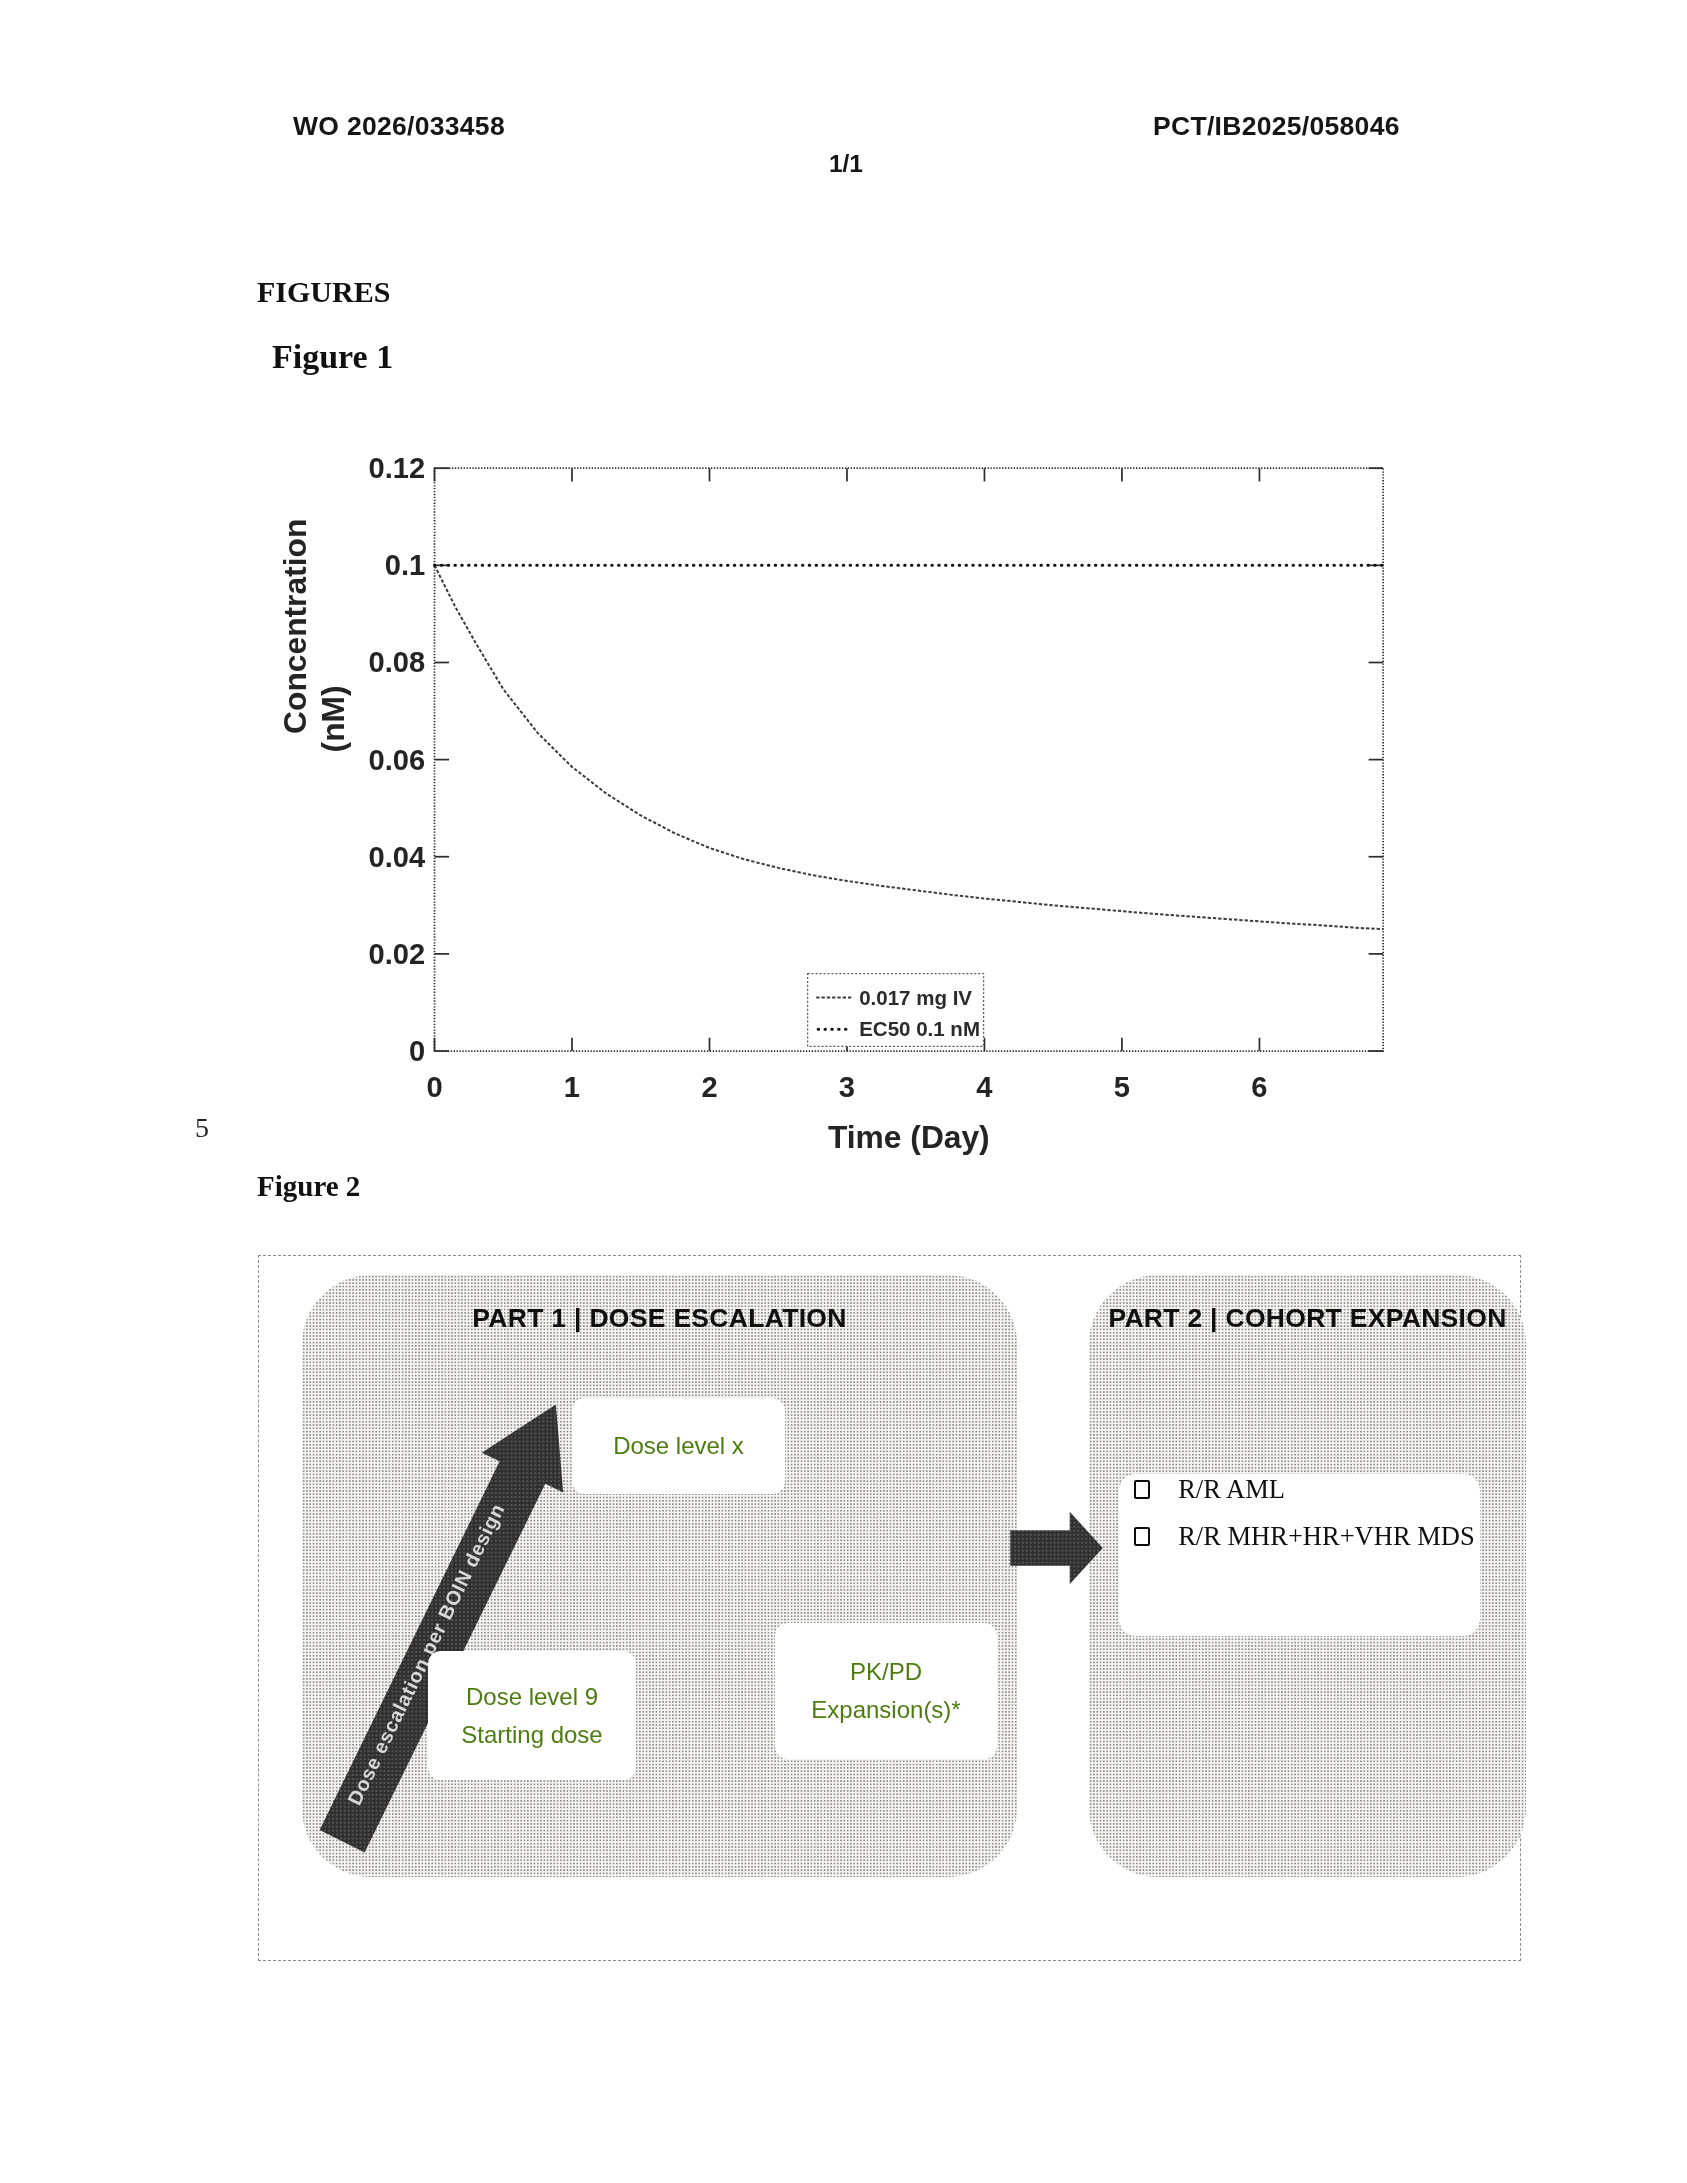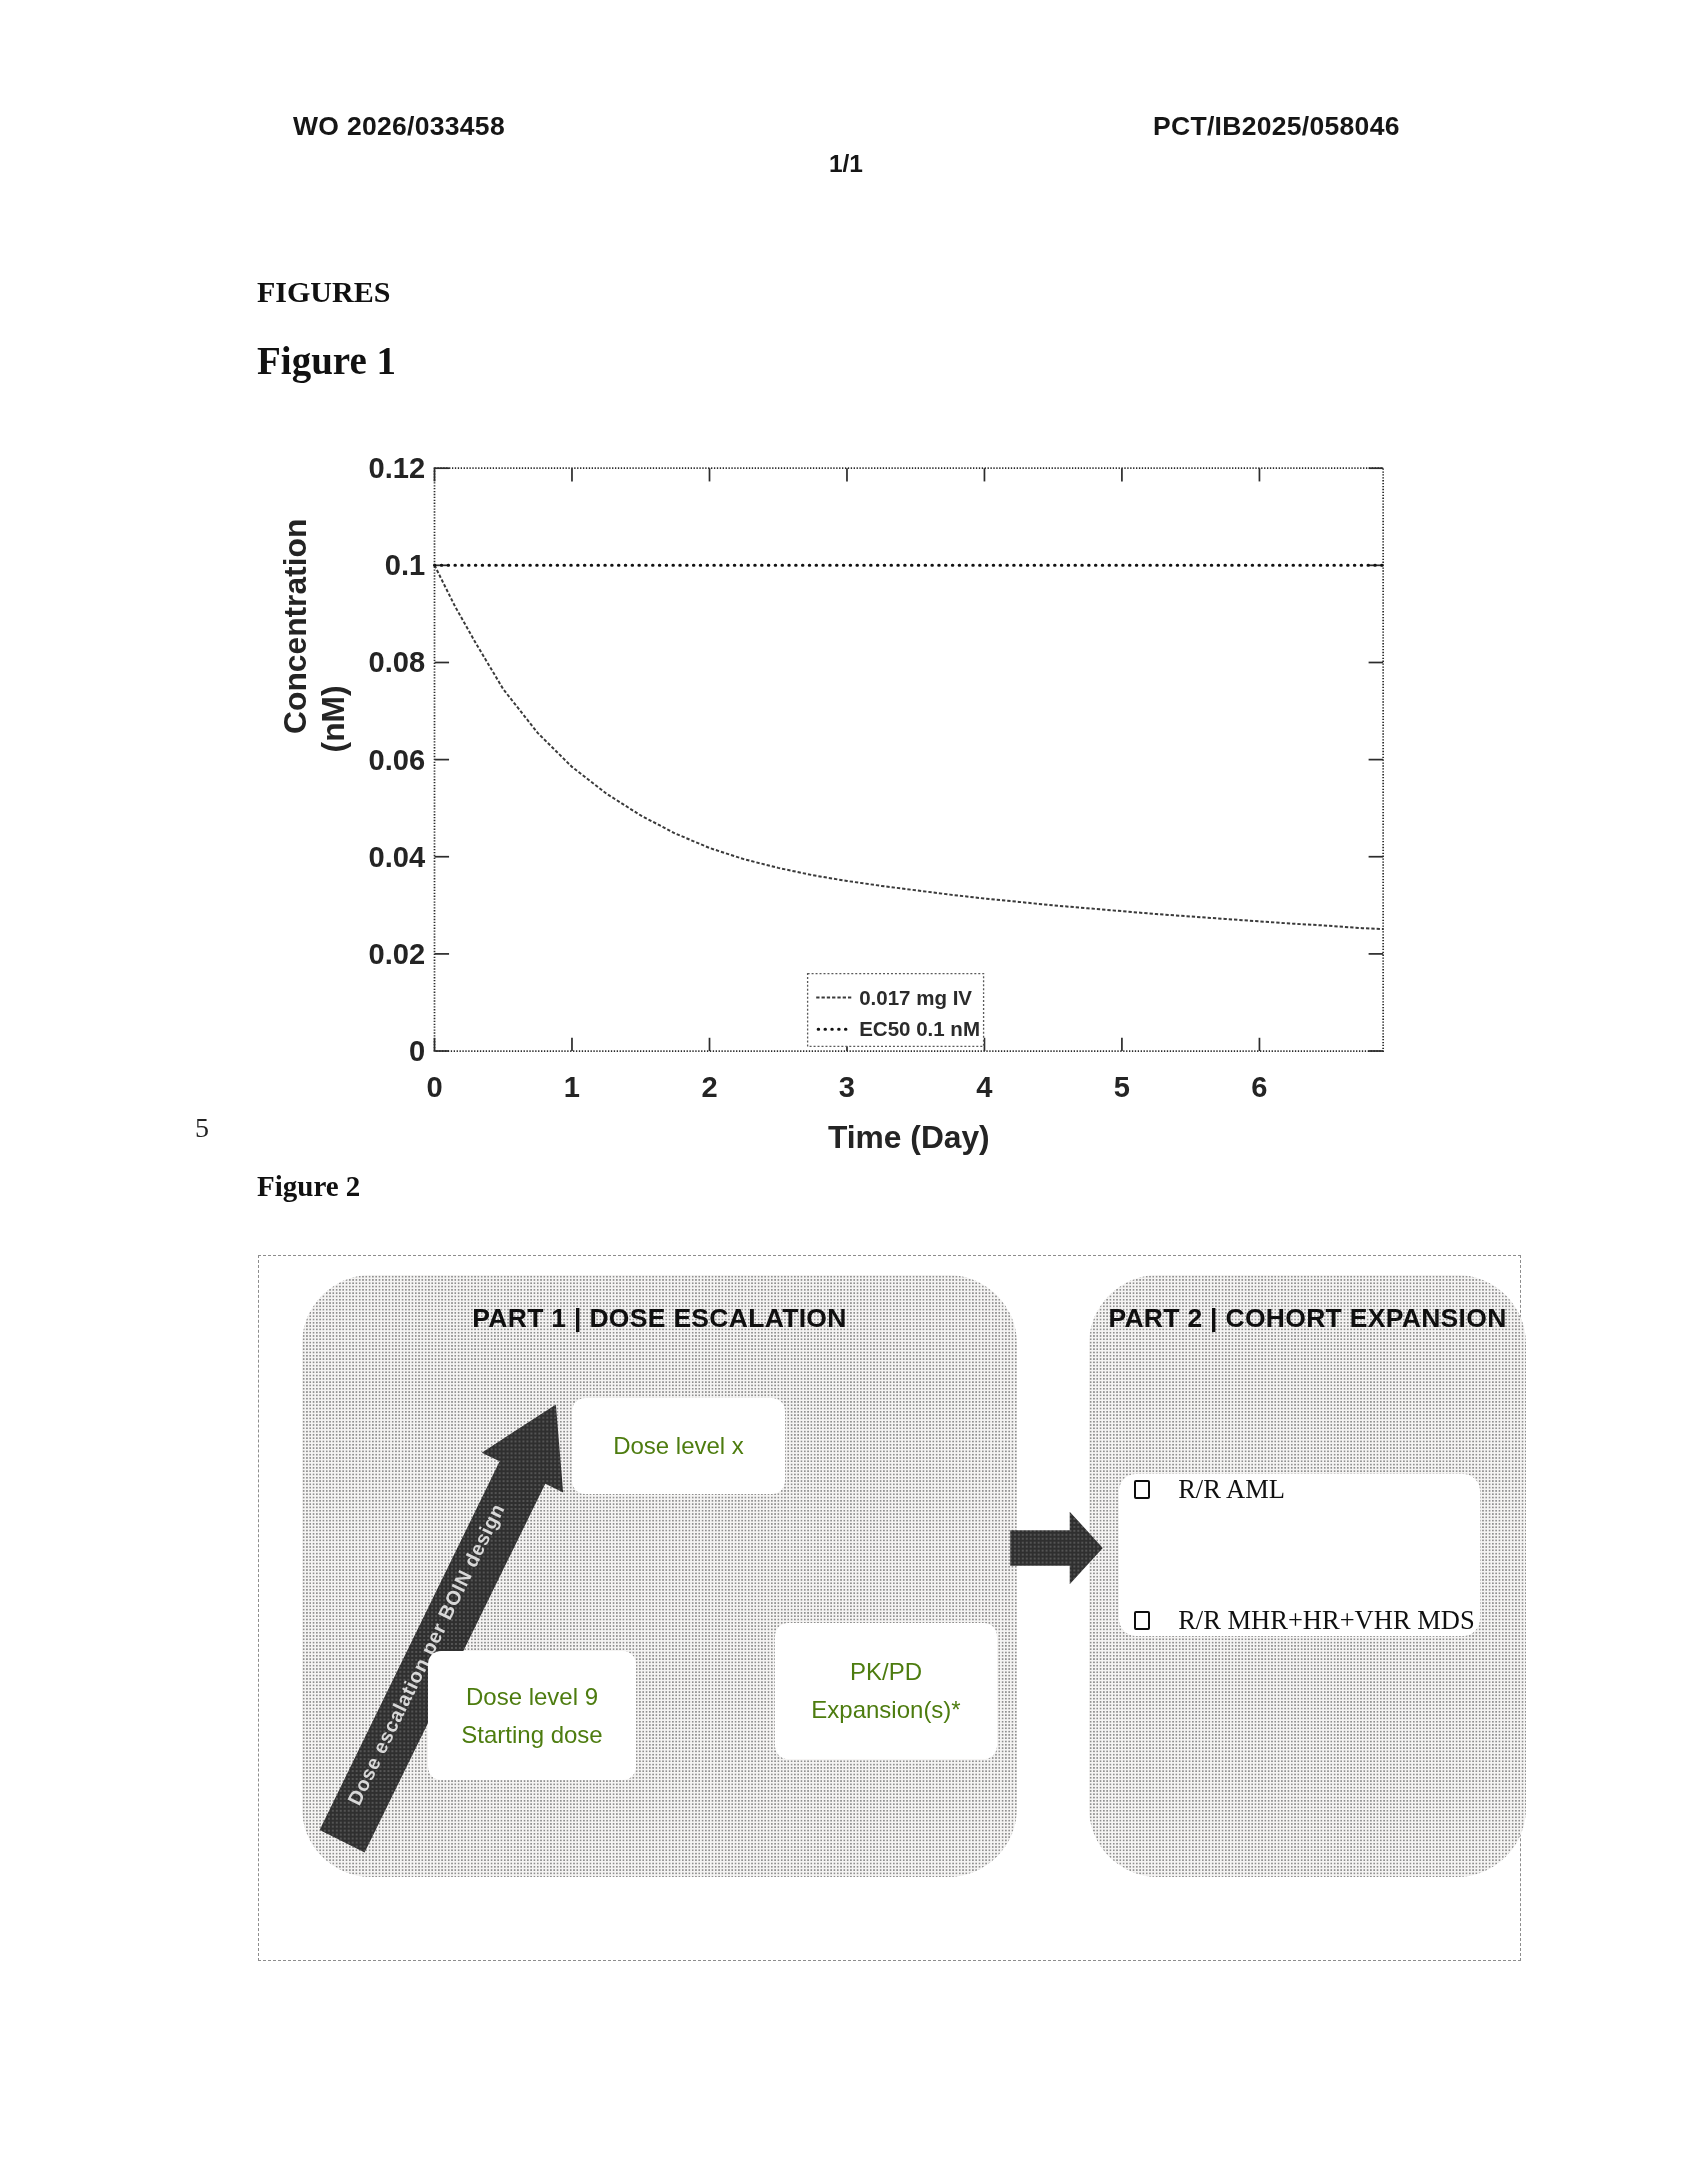--- a/index.html
+++ b/index.html
@@ -26,38 +26,38 @@
   .ht{background-color:#f5f4f3;
       background-image:radial-gradient(circle,#8f8f8f 0.8px,rgba(0,0,0,0) 1.1px);
       background-size:3.3px 3.3px;}
   .graybox{border-radius:69px;}
   .part-header{position:absolute;top:28px;left:0;right:0;text-align:center;
       font:bold 26.5px "Liberation Sans",sans-serif;color:#101010;letter-spacing:0.3px;}
   .whitebox{background:#ffffff;border-radius:13.2px;display:flex;flex-direction:column;
       align-items:center;justify-content:center;text-align:center;
       font:24px "Liberation Sans",sans-serif;color:#4d7c0f;line-height:38px;}
   .rrbox{background:#ffffff;border-radius:17px;display:flex;flex-direction:column;
-      justify-content:space-between;gap:16px;padding-left:14.6px;box-sizing:border-box;
+      justify-content:flex-start;gap:16px;padding-left:14.6px;box-sizing:border-box;
       font:26.5px "Liberation Serif",serif;color:#101010;}
   .rrrow{display:flex;align-items:center;}
   .sqbullet{width:12.6px;height:14.6px;border:2.6px solid #0d0d0d;border-radius:2px;
       margin-right:28px;flex:none;}
   .arrowtext{font:bold 30px "Liberation Sans",sans-serif;fill:#d8d8d8;letter-spacing:1px;}
 </style>
 </head>
 <body>
 
 <div class="page">
 
   <div class="abs hdr" style="left:293px;top:87px;">WO 2026/033458</div>
   <div class="abs hdr" style="left:1153px;top:87px;">PCT/IB2025/058046</div>
   <div class="abs pageind" style="left:764px;top:126px;width:99px;">1/1</div>
 
   <div class="abs serifbold" style="left:257px;top:251px;">FIGURES</div>
-  <div class="abs serifbold" style="left:257px;top:314px;font-size:39px;">Figure 1</div>
+  <div class="abs serifbold" style="left:272px;top:314px;font-size:34px;">Figure 1</div>
 
   <svg class="abs" style="left:265px;top:384px;" width="1158" height="774" viewBox="0 0 1750 1170">
     <g id="g-frame">
         <rect x="256" y="91" width="1434" height="881" class="axframe"></rect>
       </g>
     <g id="g-xaxis">
         <line x1="256.0" y1="972" x2="256.0" y2="952" class="tick"></line>
         <line x1="256.0" y1="91" x2="256.0" y2="111" class="tick"></line>
         <text x="256.0" y="1042" class="ticklab" text-anchor="middle">0</text>
         <line x1="463.8" y1="972" x2="463.8" y2="952" class="tick"></line>

